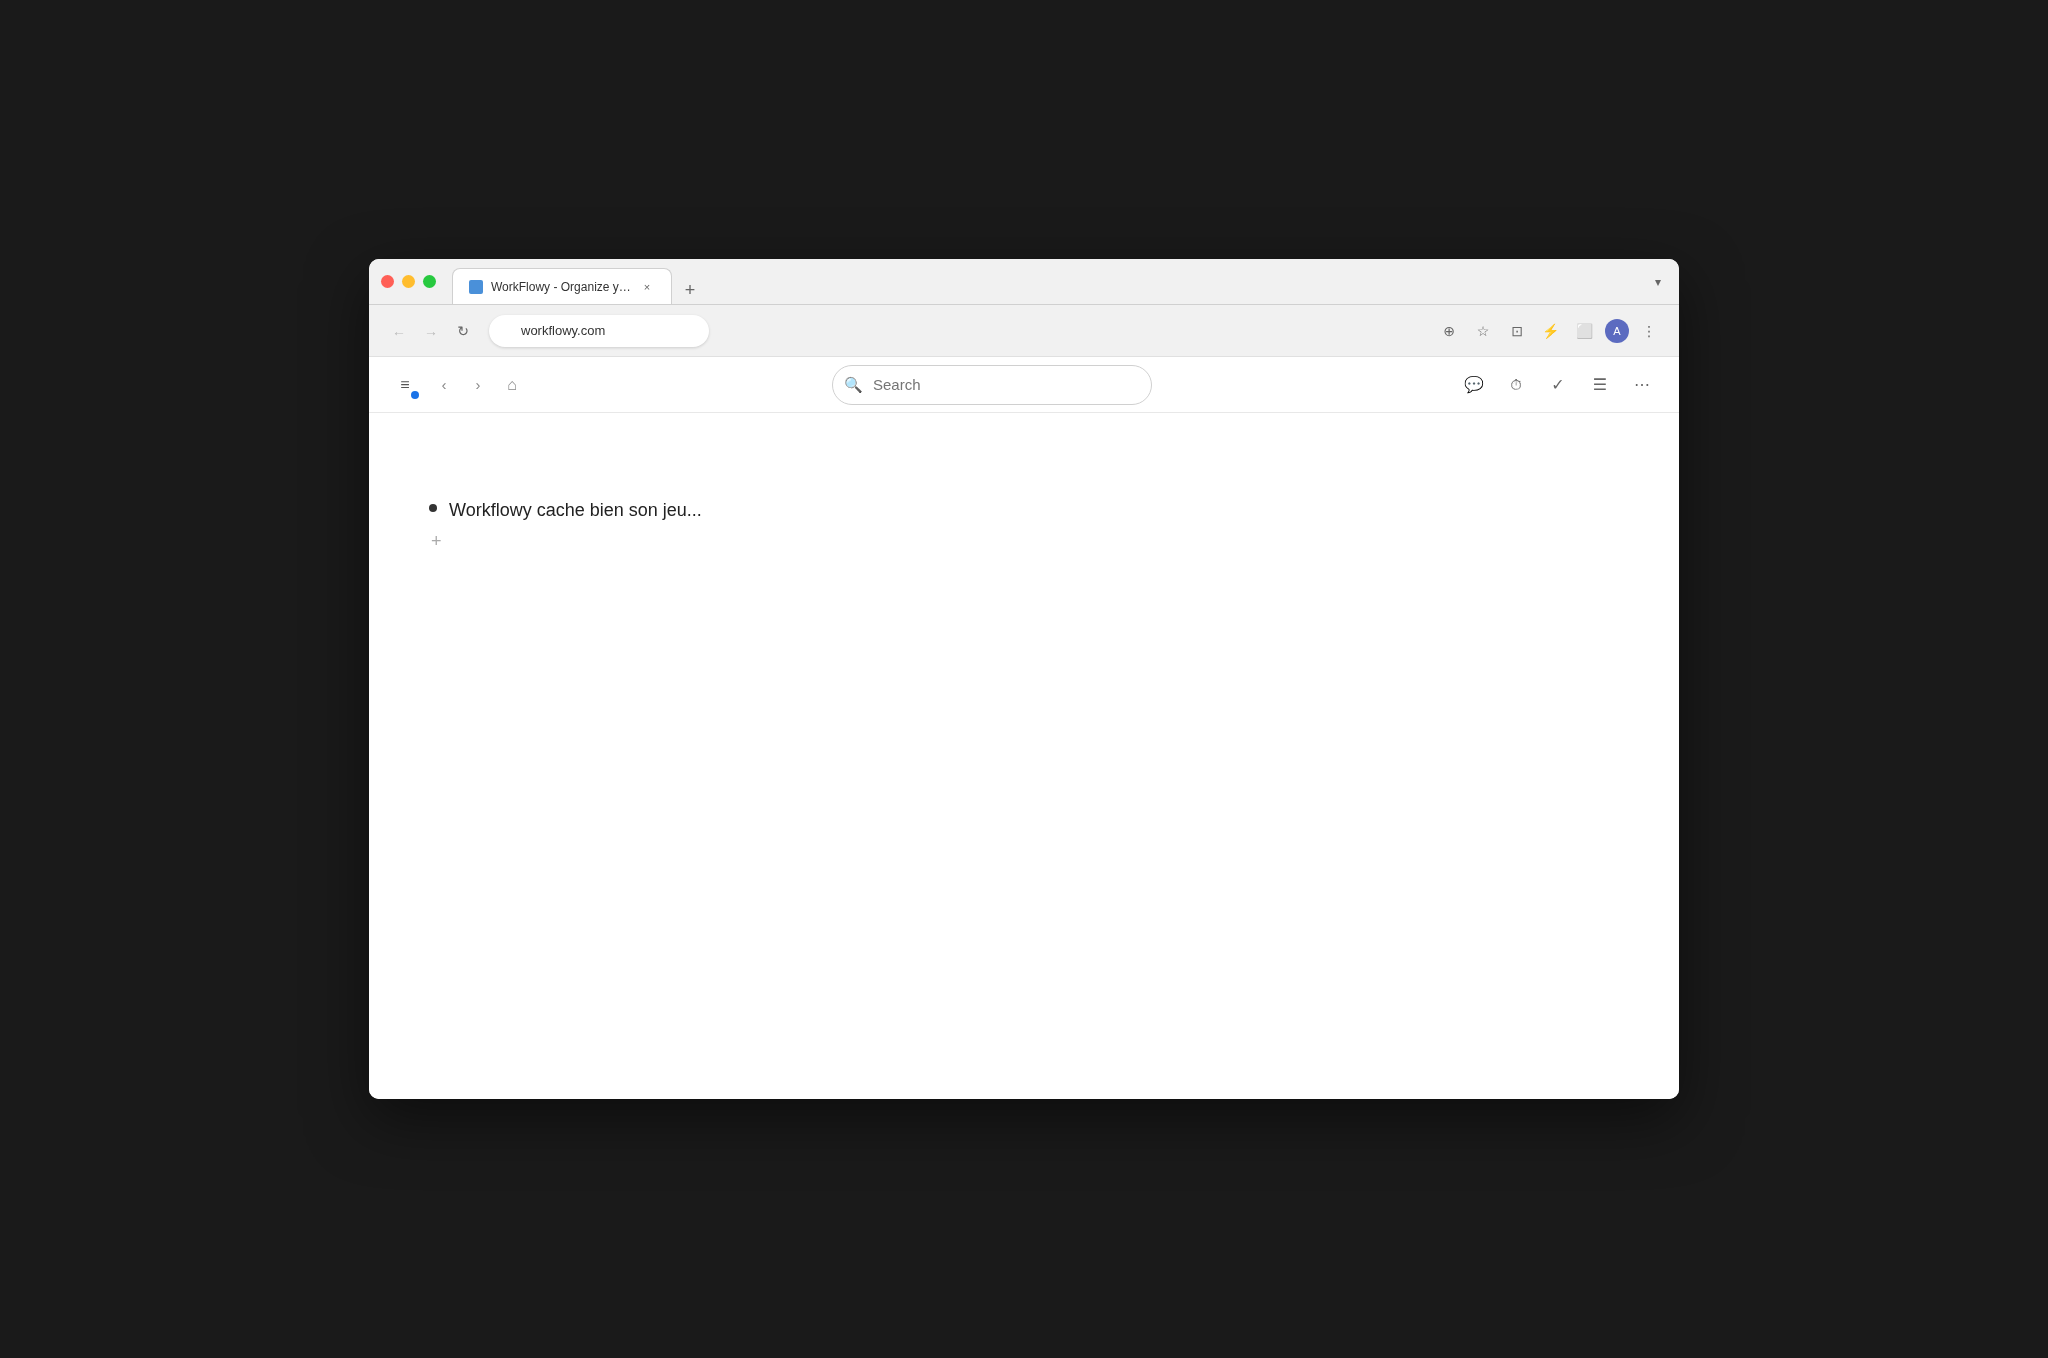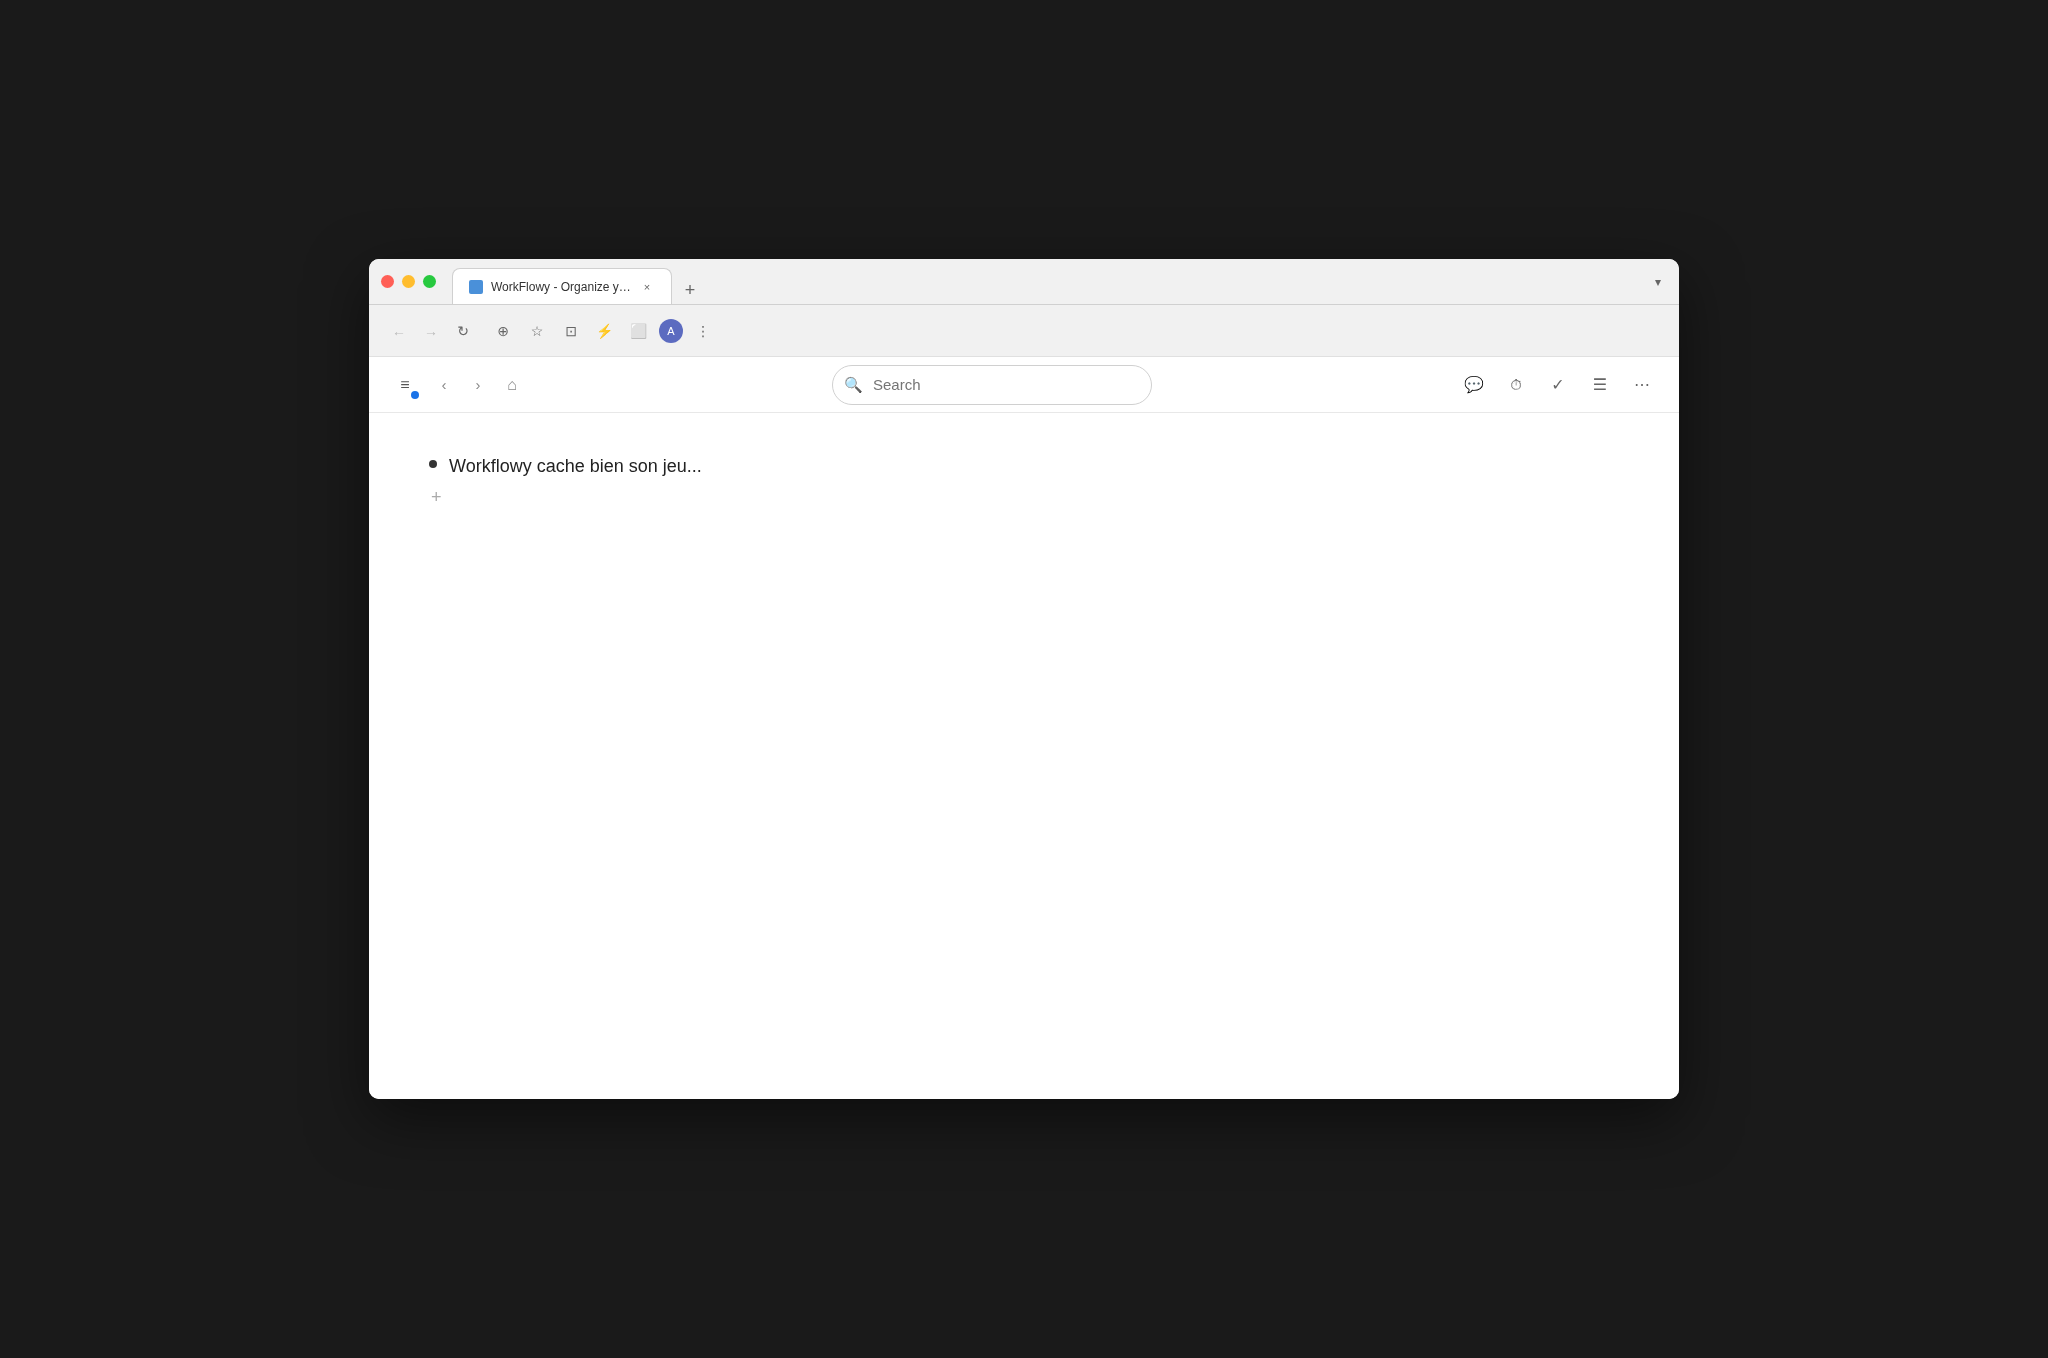--- a/index.html
+++ b/index.html
@@ -366,20 +366,21 @@
       background: #ffffff;
       padding: 40px 60px;
       overflow-y: auto;
     }
 
     .bullet-item {
       display: flex;
       align-items: flex-start;
       gap: 12px;
       margin-bottom: 8px;
+      margin-top: 44px;
     }
 
     .bullet-dot {
       width: 8px;
       height: 8px;
       background: #333;
       border-radius: 50%;
       flex-shrink: 0;
       margin-top: 7px;
     }
@@ -435,20 +436,24 @@
     <div style="display:flex; gap:4px;">
       <button class="nav-btn disabled">
         <span>←</span>
       </button>
       <button class="nav-btn disabled">
         <span>→</span>
       </button>
       <button class="nav-btn">
         <span>↻</span>
       </button>
+    </div>
+    <div class="address-wrapper">
+      <span class="address-lock">🔒</span>
+      <input class="address-input" type="text" value="workflowy.com" style="">
     </div>
     <div class="browser-actions">
       <button class="browser-action-btn">
         <span>⊕</span>
       </button>
       <button class="browser-action-btn">
         <span>☆</span>
       </button>
       <button class="browser-action-btn">
         <span>⊡</span>

